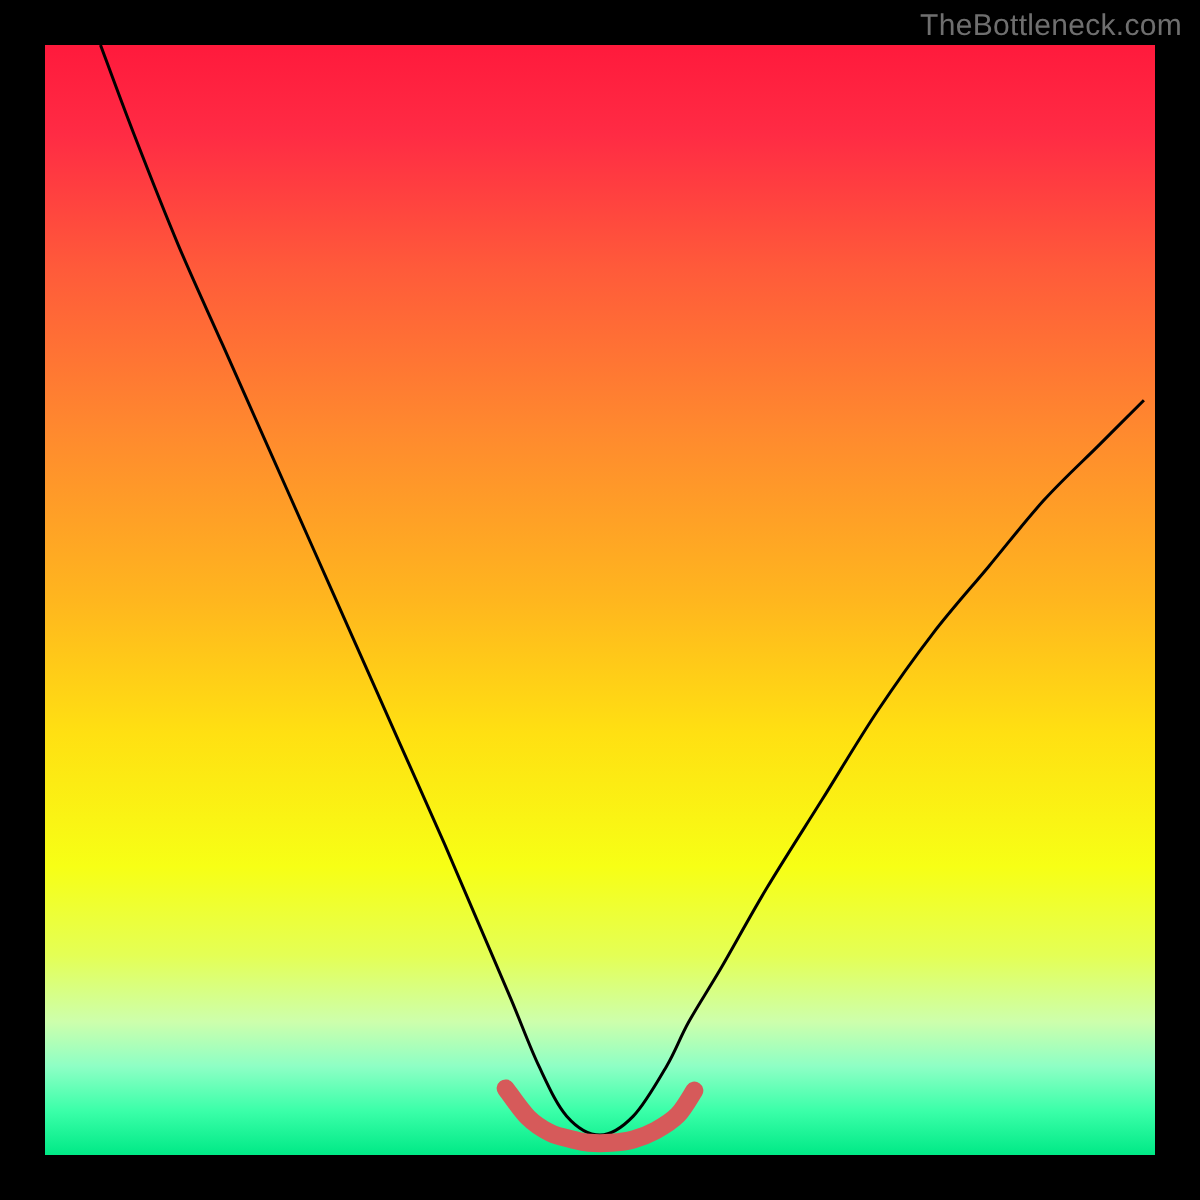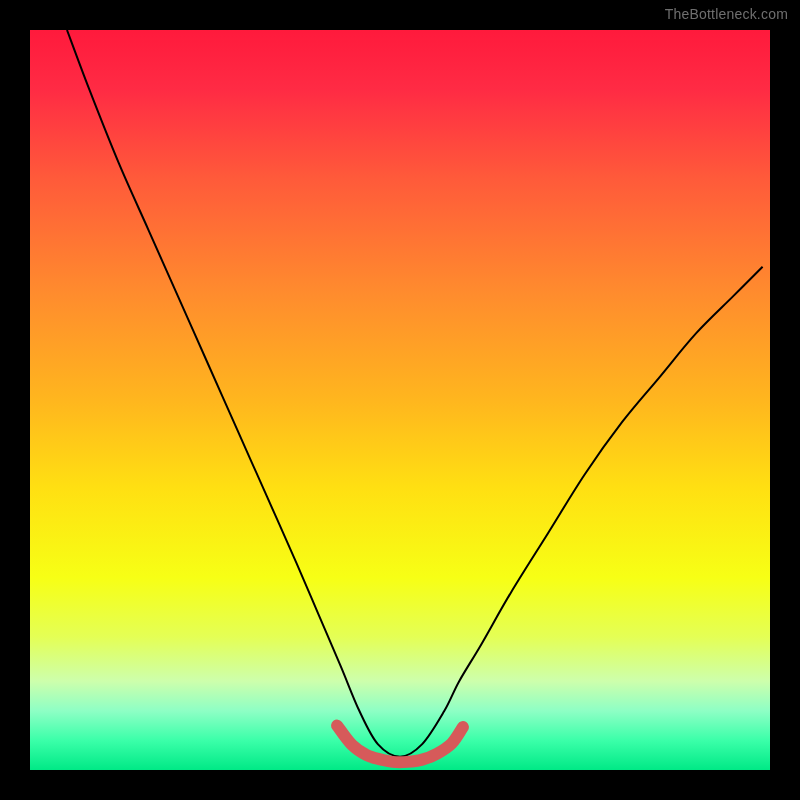--- a/index.html
+++ b/index.html
@@ -23,21 +23,21 @@
     top: 30px;
     width: 740px;
     height: 740px;
     overflow: hidden;
   }
   .watermark {
     position: absolute;
     top: 6px;
     right: 12px;
     color: #6f6f6f;
-    font-size: 14px;
+    font-size: 20px;
     font-weight: 500;
     letter-spacing: 0.2px;
     z-index: 5;
   }
   svg { display: block; }
 </style>
 </head>
 <body>
 
 <div class="frame">

